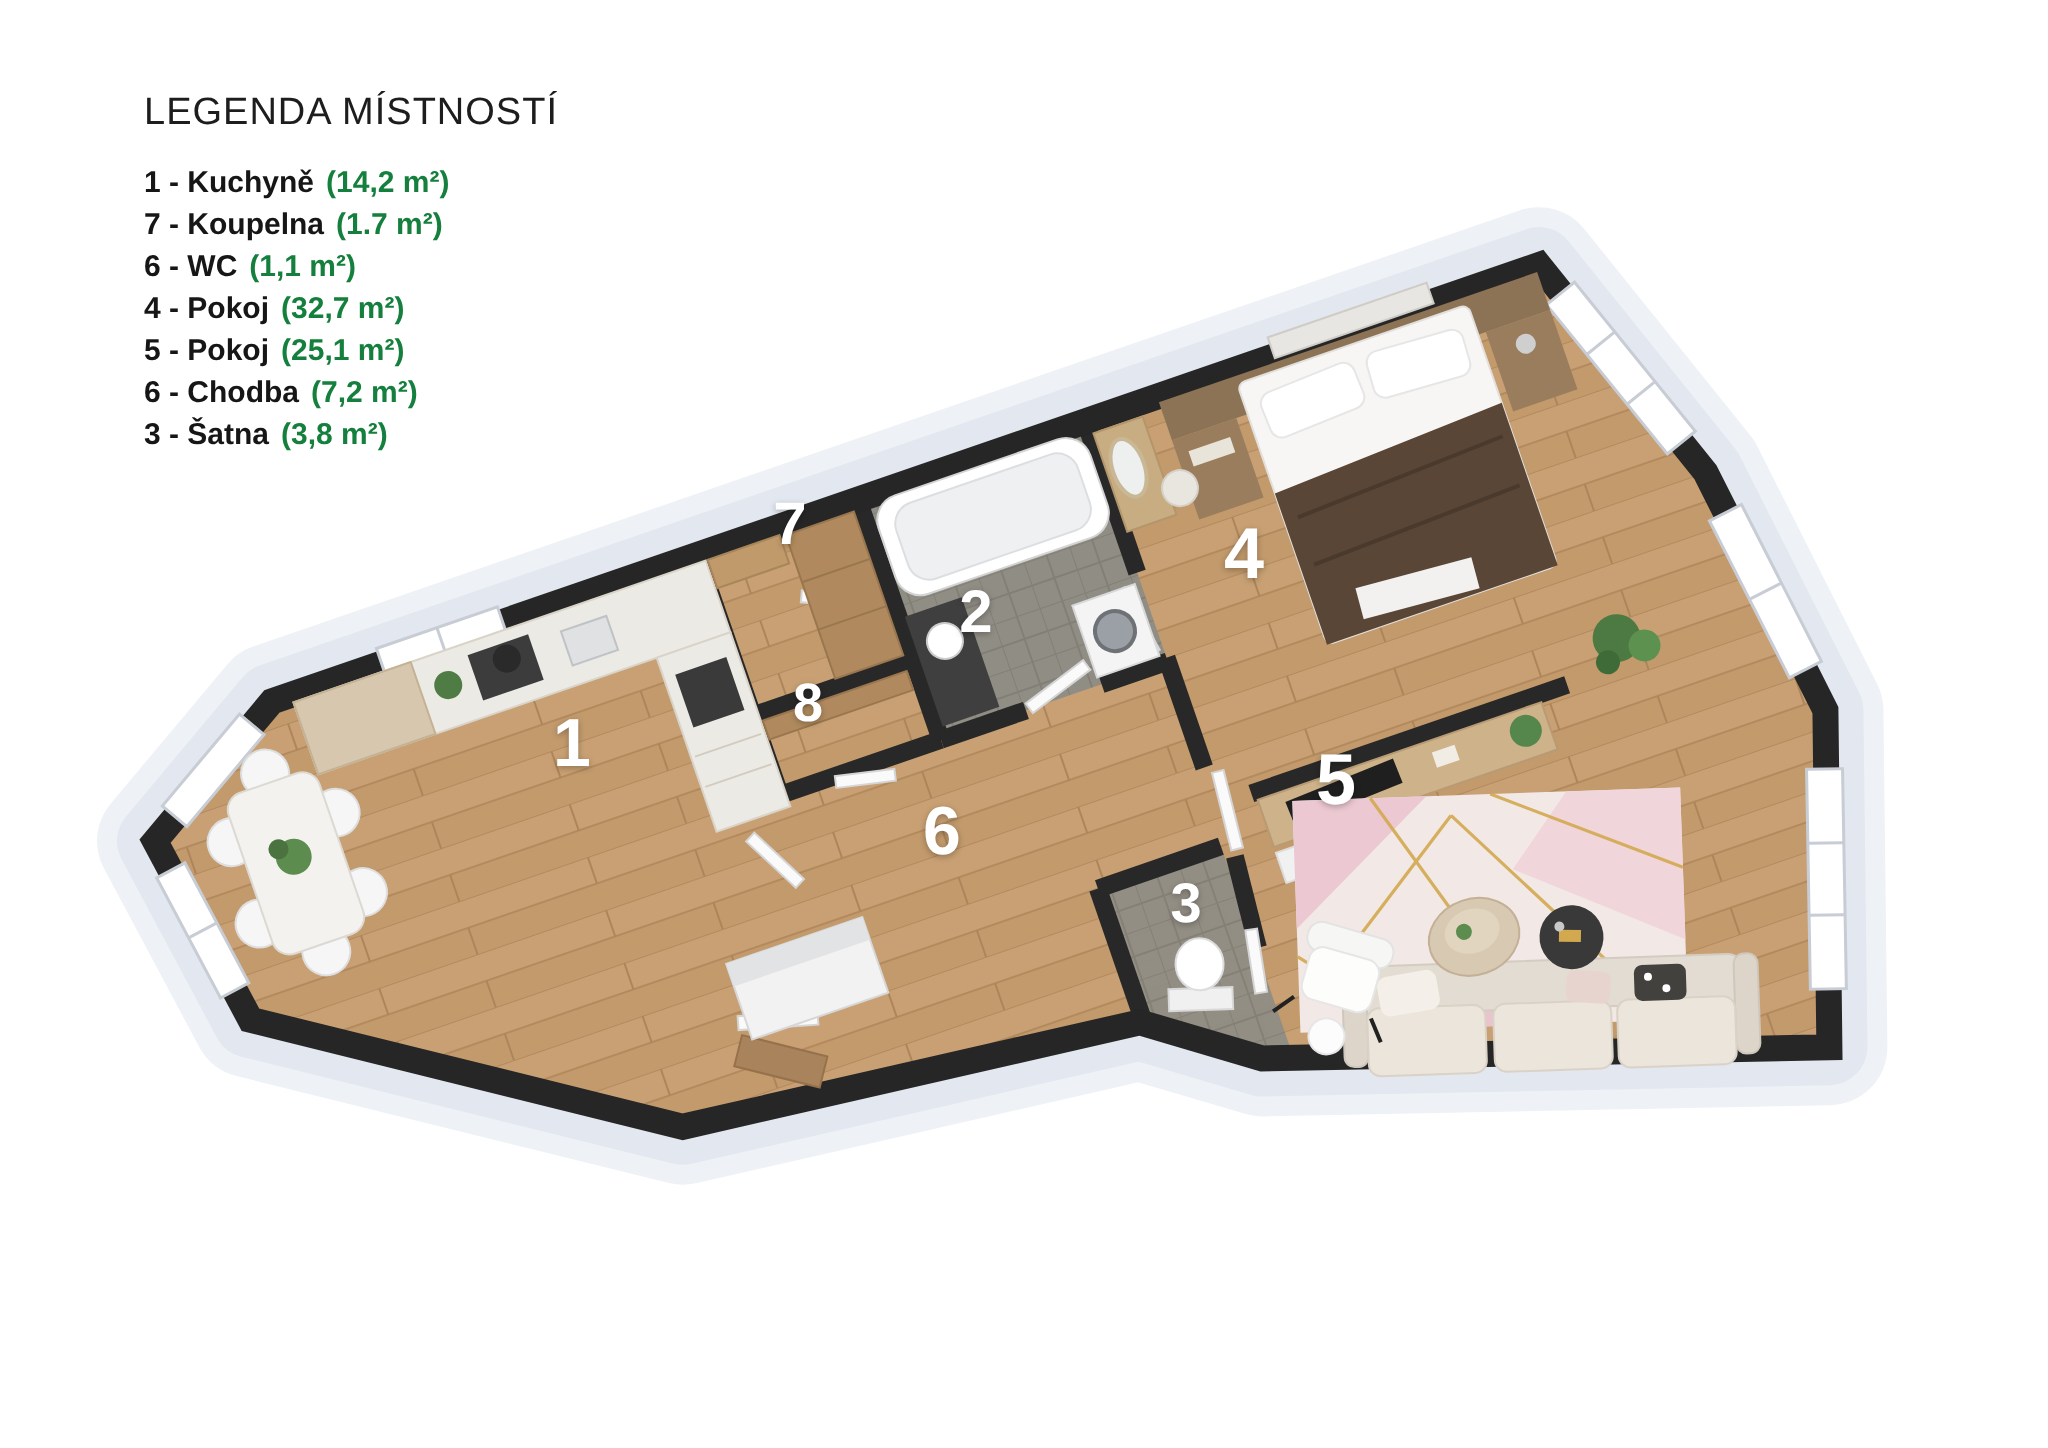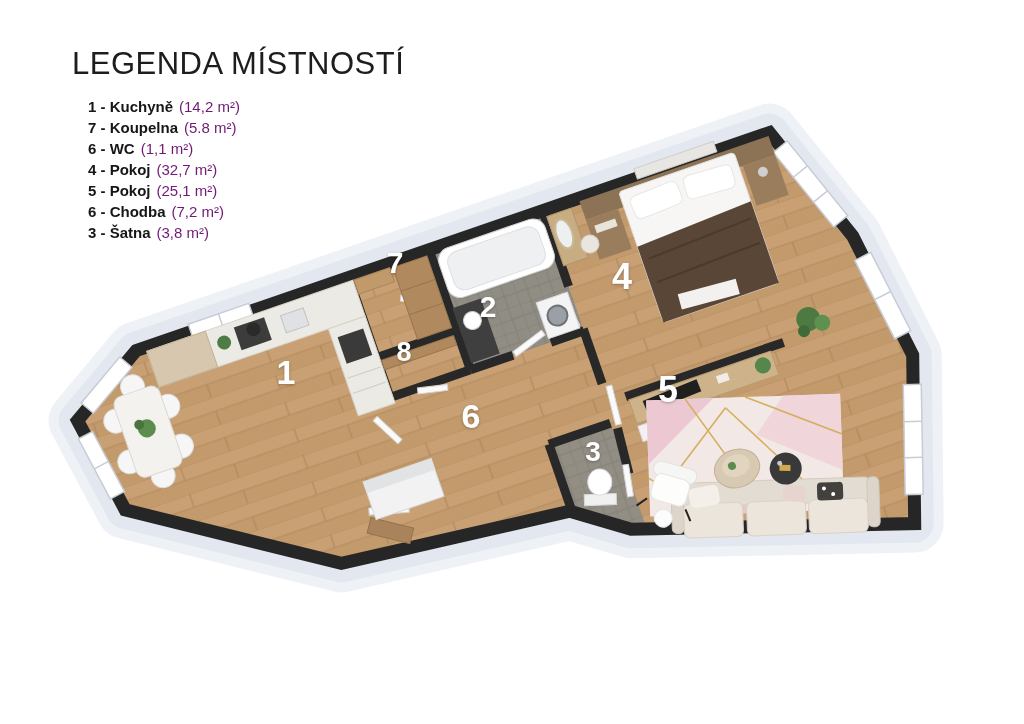--- a/index.html
+++ b/index.html
@@ -6,29 +6,29 @@
   body{
     width:1024px;height:724px;overflow:hidden;background:#ffffff;
     font-family:"Liberation Sans","DejaVu Sans",sans-serif;
     position:relative;
   }
   .stage{position:absolute;inset:0;}
   
   .legend{position:absolute;left:72px;top:46px;z-index:5;}
   .legend h1{
     margin:0 0 15px 0;
-    font-size:31px;font-weight:400;letter-spacing:.5px;color:#1d1d1d;
+    font-size:19px;font-weight:400;letter-spacing:.5px;color:#1d1d1d;
   }
-  .legend ul{list-style:none;margin:16px;padding:0;}
+  .legend ul{list-style:none;margin:0;padding:0;}
   .legend li{
     display:flex;align-items:baseline;gap:6px;
     height:21px;font-size:15px;white-space:nowrap;
   }
   .legend .lbl{font-weight:700;color:#161616;}
-  .legend .area{font-weight:400;color:#701a75;}
+  .legend .area{font-weight:700;color:#15803d;}
   
   svg.plan{position:absolute;left:0;top:0;z-index:1;}
   .room-label{
     position:absolute;z-index:4;color:#ffffff;font-weight:700;
     transform:translate(-50%,-50%);
     text-shadow:0 1px 3px rgba(0,0,0,.28);
     line-height:1;user-select:none;
   }
 </style>
 </head>
@@ -38,21 +38,21 @@
 
   <aside class="legend">
     <h1>LEGENDA MÍSTNOSTÍ</h1>
     <ul>
       <li>
           <span class="lbl">1 - Kuchyně</span>
           <span class="area">(14,2 m²)</span>
         </li>
       <li>
           <span class="lbl">7 - Koupelna</span>
-          <span class="area">(5.8 m²)</span>
+          <span class="area">(1.7 m²)</span>
         </li>
       <li>
           <span class="lbl">6 - WC</span>
           <span class="area">(1,1 m²)</span>
         </li>
       <li>
           <span class="lbl">4 - Pokoj</span>
           <span class="area">(32,7 m²)</span>
         </li>
       <li>

